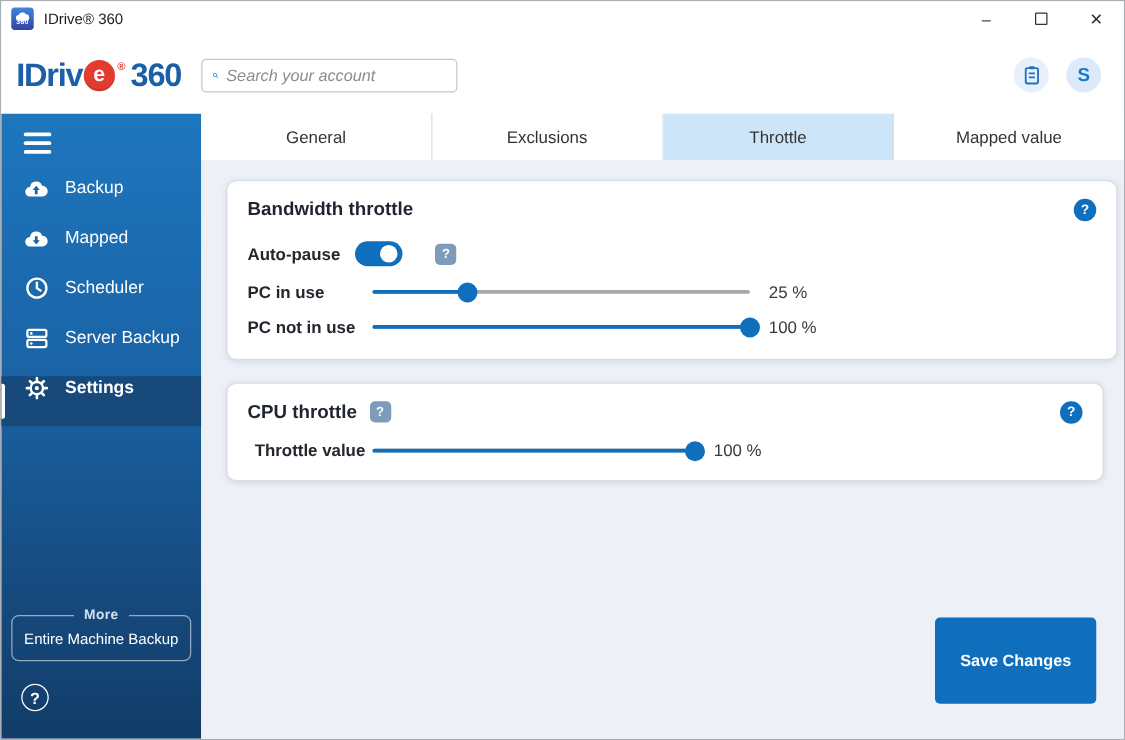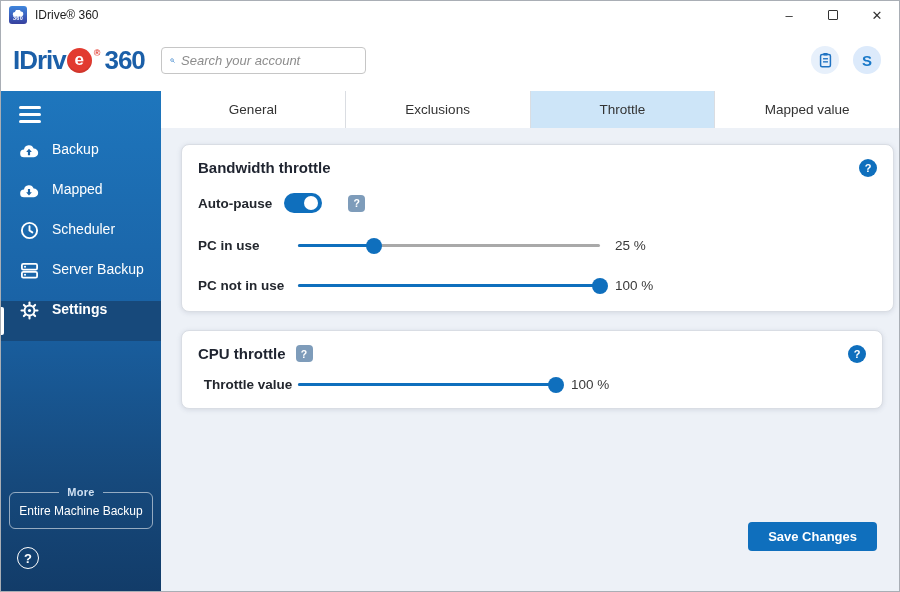--- a/index.html
+++ b/index.html
@@ -73,31 +73,31 @@
   .help-square { width:17px; height:17px; border-radius:4px; background:#7e9cba; color:#fff; font-size:10.5px; font-weight:bold;
                  display:flex; align-items:center; justify-content:center; cursor:pointer; flex:0 0 auto; }
 
   .autopause-row { display:flex; align-items:center; gap:12px; margin-top:16px; }
   .ap-label { font-size:13.5px; font-weight:bold; color:#23272e; }
   .toggle { width:38px; height:20px; border-radius:10px; background:#b9b9b9; position:relative; cursor:pointer; margin-right:14px; }
   .toggle.on { background:#0f6fbd; }
   .toggle .knob { width:14px; height:14px; border-radius:50%; background:#fff; position:absolute; top:3px; left:3px; }
   .toggle.on .knob { left:auto; right:4px; }
 
-  .s-row { display:flex; align-items:center; margin-top:25px; }
+  .s-row { display:flex; align-items:center; margin-top:13px; }
   .s-label { width:100px; flex:0 0 auto; font-size:13.5px; font-weight:bold; color:#23272e; }
   .s-track { position:relative; height:3px; background:#a9a9a9; border-radius:2px; cursor:pointer; }
   .s-track.w-bw { width:302px; }
   .s-track.w-cpu { width:258px; }
   .s-fill { position:absolute; left:0; top:0; height:3px; background:#0f6fbd; border-radius:2px; }
   .s-thumb { position:absolute; top:-6.5px; width:16px; height:16px; border-radius:50%; background:#0f6fbd; }
   .s-value { margin-left:15px; font-size:13.5px; color:#3a3a3a; white-space:nowrap; }
 
-  .save-btn { position:absolute; right:22px; bottom:40px; background:#0f6fbd; color:#fff; font-size:13px; font-weight:bold;
-              border:none; border-radius:4px; padding:7px 20px; cursor:pointer; font-family:"Liberation Sans",sans-serif; }
+  .save-btn { position:absolute; right:22px; bottom:28px; background:#0f6fbd; color:#fff; font-size:13px; font-weight:bold;
+              border:none; border-radius:4px; padding:27px 20px; cursor:pointer; font-family:"Liberation Sans",sans-serif; }
 </style>
 </head>
 <body>
 
 <div class="win">
 
   <div class="titlebar">
     <div class="app-ico">
       <svg width="12" height="7" viewBox="0 0 24 14">
         <path d="M6,13 a4.5,4.5 0 0 1 0-9 a6,6 0 0 1 11.5-1 A4.5,4.5 0 0 1 18,13 z" fill="#ffffff"></path>

